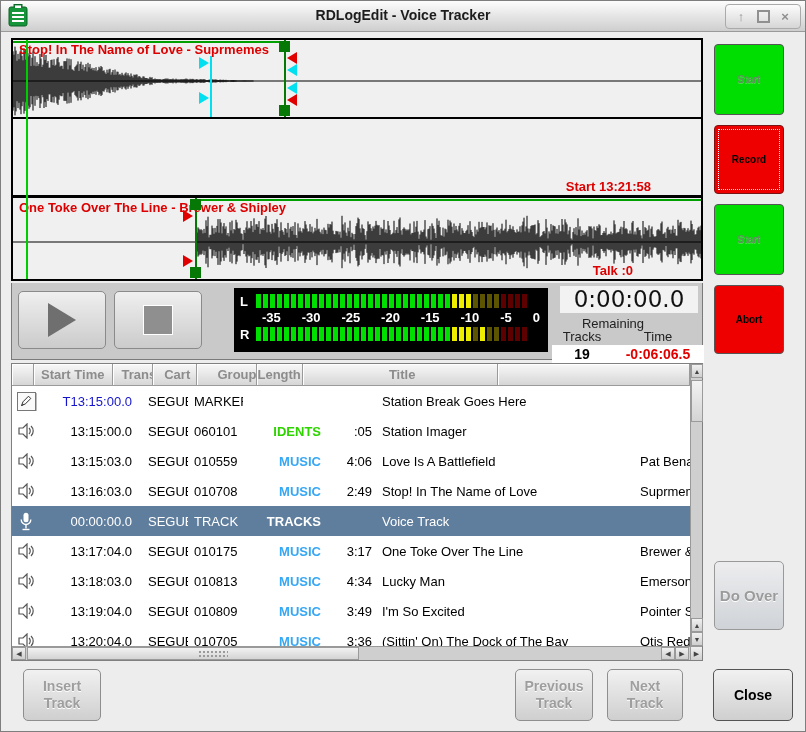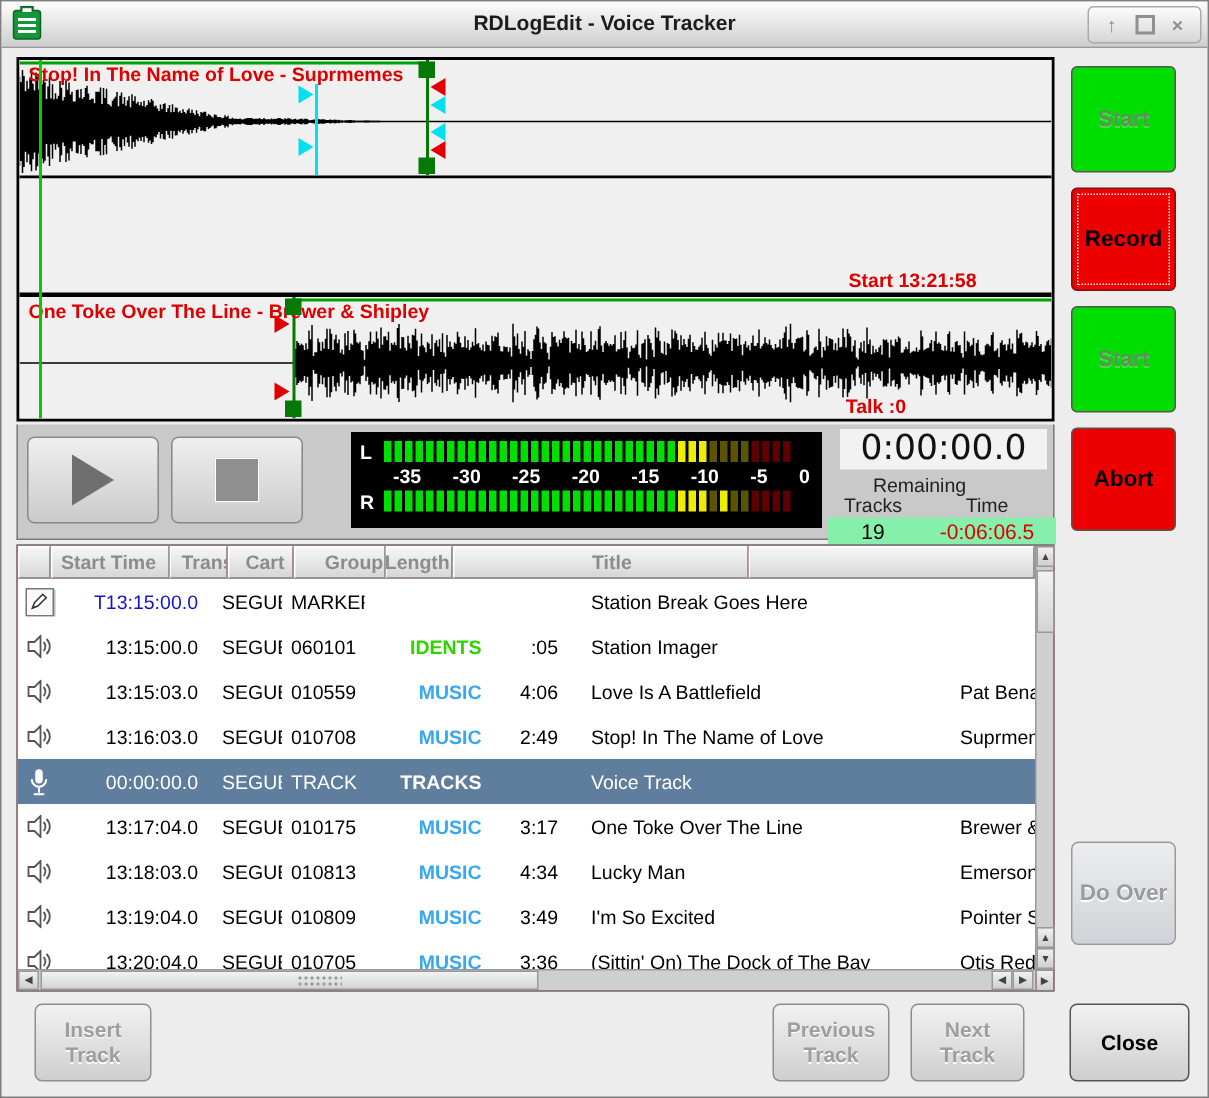--- a/index.html
+++ b/index.html
@@ -55,26 +55,26 @@
   .seg{width:5px;height:14px;margin-right:2px;}
   #meter-scale{display:flex;justify-content:space-between;margin-left:22px;margin-right:4px;height:17px;
     color:#fff;font-weight:bold;font-size:13px;line-height:17px;}
   #clockbox{position:absolute;left:548px;top:3px;width:138px;height:27px;background:#f2f2f2;
     text-align:center;font-size:23px;color:#111;line-height:27px;font-family:"DejaVu Sans",sans-serif;}
   #rem-title{position:absolute;left:532px;top:33px;width:138px;text-align:center;font-size:13px;color:#222;}
   #rem-grid{position:absolute;left:540px;top:46px;width:152px;display:flex;}
   .rem-col1{flex:0 0 60px;text-align:center;}
   .rem-col2{flex:1;text-align:center;}
   .rem-label{font-size:13px;color:#222;}
-  .rem-value{margin-top:1px;background:#86efac;font-size:14px;font-weight:normal;text-align:center;padding:1px 12px;}
+  .rem-value{margin-top:1px;background:#ffffff;font-size:14px;font-weight:bold;text-align:center;padding:1px 12px;}
   #rem-time-value{color:#e00000;}
 
   
   .bigbtn{position:absolute;left:713px;width:70px;border-radius:4px;border:1px solid #555;
-    display:flex;align-items:center;justify-content:center;font-size:15px;font-weight:bold;box-sizing:border-box;}
+    display:flex;align-items:center;justify-content:center;font-size:10px;font-weight:bold;box-sizing:border-box;}
   .bigbtn.green{background:#00dd00;color:#5d925d;text-shadow:0 1px 0 rgba(255,255,255,0.25);}
   .bigbtn.red{background:#ee0000;color:#000000;}
   #btn-start-top{top:43px;height:71px;}
   #btn-record{top:124px;height:69px;outline:1px dotted #e9f1f9;outline-offset:-5px;border-color:#7a1414;}
   #btn-start-bottom{top:203px;height:71px;}
   #btn-abort{top:284px;height:69px;}
   .graybtn{position:absolute;left:713px;width:70px;height:69px;border-radius:5px;border:1px solid #999;
     background:linear-gradient(#ededef,#cfd3d7);display:flex;align-items:center;justify-content:center;
     font-size:15px;font-weight:bold;color:#9b9b9b;text-shadow:0 1px 0 #fff;box-sizing:border-box;}
   #btn-hitpost{top:390px;}
@@ -91,21 +91,21 @@
   #log-rows{width:860px;}
   .lrow{display:flex;height:30px;align-items:center;white-space:nowrap;font-size:13px;color:#000;width:860px;}
   .lrow.selected{background:#5f7d9c;color:#fff;}
   .lcell{box-sizing:border-box;overflow:hidden;}
   .c-icon{width:28px;text-align:center;display:flex;align-items:center;justify-content:center;}
   .c-start{width:100px;text-align:right;padding-right:8px;}
   .c-trans{width:48px;padding-left:8px;}
   .c-cart{width:55px;padding-left:6px;}
   .c-group{width:78px;text-align:right;font-weight:bold;}
   .c-len{width:57px;text-align:right;padding-right:6px;}
-  .c-title{width:250px;padding-left:16px;}
+  .c-title{width:250px;padding-left:4px;}
   .c-artist{width:244px;padding-left:12px;}
   .note-btn{width:17px;height:17px;background:#fafafa;border:1px solid #777;box-shadow:1px 1px 0 #bbb;
     display:flex;align-items:center;justify-content:center;}
 
   
   #vscroll{position:absolute;right:0;top:0;width:12px;height:282px;background:#cfcfcf;border-left:1px solid #999;box-sizing:border-box;}
   #hscroll{position:absolute;left:0;bottom:0;width:678px;height:14px;background:#cfcfcf;border-top:1px solid #999;box-sizing:border-box;}
   .sb-arrow{position:absolute;background:linear-gradient(#f0f0f0,#cfcfcf);border:1px solid #9a9a9a;
     box-sizing:border-box;display:flex;align-items:center;justify-content:center;
     font-size:7px;color:#444;line-height:1;}
@@ -182,21 +182,21 @@
           <line x1="0" y1="44" x2="688" y2="44" stroke="#000" stroke-width="1"></line>
           <path d="M184 34.5V53.5M185 29.4V58.6M186 30.7V57.3M187 32.1V55.9M188 31.2V56.8M189 32.2V55.8M190 35.4V52.6M191 30.9V57.1M192 34.9V53.1M193 22.3V65.7M194 28.2V59.8M195 18.7V69.3M196 39.4V48.6M197 36.8V51.2M198 36.8V51.2M199 27.6V60.4M200 30.2V57.8M201 35.8V52.2M202 29.9V58.1M203 34.3V53.7M204 27.9V60.1M205 21.1V66.9M206 34.7V53.3M207 21.1V66.9M208 24.5V63.5M209 35.4V52.6M210 28.3V59.7M211 25.1V62.9M212 30.8V57.2M213 28.4V59.6M214 37.2V50.8M215 35.0V53.0M216 38.3V49.7M217 24.2V63.8M218 32.4V55.6M219 22.6V65.4M220 35.3V52.7M221 31.0V57.0M222 31.9V56.1M223 21.8V66.2M224 24.4V63.6M225 30.1V57.9M226 31.0V57.0M227 29.8V58.2M228 35.3V52.7M229 35.9V52.1M230 41.8V46.2M231 32.0V56.0M232 34.9V53.1M233 29.5V58.5M234 23.2V64.8M235 31.3V56.7M236 29.7V58.3M237 30.4V57.6M238 23.0V65.0M239 27.8V60.2M240 34.1V53.9M241 20.3V67.7M242 31.8V56.2M243 26.3V61.7M244 26.2V61.8M245 28.9V59.1M246 23.1V64.9M247 35.8V52.2M248 30.7V57.3M249 31.9V56.1M250 30.1V57.9M251 32.1V55.9M252 20.7V67.3M253 18.0V70.0M254 34.4V53.6M255 26.6V61.4M256 26.8V61.2M257 33.8V54.2M258 35.6V52.4M259 25.9V62.1M260 30.8V57.2M261 34.4V53.6M262 25.1V62.9M263 25.7V62.3M264 21.2V66.8M265 29.0V59.0M266 39.4V48.6M267 32.8V55.2M268 24.3V63.7M269 32.1V55.9M270 33.7V54.3M271 36.8V51.2M272 30.0V58.0M273 31.0V57.0M274 34.7V53.3M275 24.9V63.1M276 39.4V48.6M277 30.7V57.3M278 28.8V59.2M279 33.0V55.0M280 28.1V59.9M281 36.7V51.3M282 24.2V63.8M283 37.0V51.0M284 39.9V48.1M285 25.4V62.6M286 33.4V54.6M287 29.6V58.4M288 33.2V54.8M289 34.6V53.4M290 30.3V57.7M291 31.2V56.8M292 23.1V64.9M293 26.5V61.5M294 30.5V57.5M295 33.6V54.4M296 33.3V54.7M297 26.1V61.9M298 33.9V54.1M299 28.6V59.4M300 35.3V52.7M301 33.6V54.4M302 29.9V58.1M303 32.5V55.5M304 20.9V67.1M305 31.5V56.5M306 30.6V57.4M307 33.8V54.2M308 35.5V52.5M309 31.6V56.4M310 36.2V51.8M311 29.6V58.4M312 31.8V56.2M313 32.2V55.8M314 35.9V52.1M315 25.8V62.2M316 29.5V58.5M317 26.1V61.9M318 26.6V61.4M319 23.6V64.4M320 32.7V55.3M321 36.2V51.8M322 36.4V51.6M323 32.9V55.1M324 33.4V54.6M325 33.4V54.6M326 36.5V51.5M327 33.7V54.3M328 39.7V48.3M329 17.8V70.2M330 26.4V61.6M331 32.4V55.6M332 24.4V63.6M333 34.6V53.4M334 37.9V50.1M335 29.7V58.3M336 33.2V54.8M337 22.7V65.3M338 39.2V48.8M339 34.8V53.2M340 36.1V51.9M341 41.3V46.7M342 36.0V52.0M343 28.1V59.9M344 25.2V62.8M345 19.6V68.4M346 21.0V67.0M347 30.4V57.6M348 34.6V53.4M349 26.5V61.5M350 30.2V57.8M351 31.0V57.0M352 37.1V50.9M353 41.6V46.4M354 33.2V54.8M355 23.4V64.6M356 26.6V61.4M357 26.1V61.9M358 30.3V57.7M359 33.0V55.0M360 28.5V59.5M361 30.6V57.4M362 27.7V60.3M363 22.9V65.1M364 26.8V61.2M365 27.6V60.4M366 27.2V60.8M367 37.0V51.0M368 29.4V58.6M369 31.0V57.0M370 30.6V57.4M371 21.9V66.1M372 34.4V53.6M373 31.4V56.6M374 35.1V52.9M375 23.0V65.0M376 27.5V60.5M377 32.0V56.0M378 36.7V51.3M379 36.0V52.0M380 34.7V53.3M381 22.8V65.2M382 35.2V52.8M383 32.1V55.9M384 29.1V58.9M385 35.0V53.0M386 21.4V66.6M387 19.5V68.5M388 32.4V55.6M389 36.7V51.3M390 30.9V57.1M391 29.4V58.6M392 30.8V57.2M393 32.5V55.5M394 31.4V56.6M395 32.4V55.6M396 31.3V56.7M397 25.5V62.5M398 36.4V51.6M399 34.9V53.1M400 34.9V53.1M401 23.4V64.6M402 34.2V53.8M403 28.7V59.3M404 22.9V65.1M405 33.6V54.4M406 40.8V47.2M407 36.5V51.5M408 32.5V55.5M409 34.2V53.8M410 33.9V54.1M411 31.6V56.4M412 22.1V65.9M413 38.5V49.5M414 40.5V47.5M415 31.2V56.8M416 30.7V57.3M417 28.1V59.9M418 41.7V46.3M419 25.4V62.6M420 27.9V60.1M421 30.6V57.4M422 35.1V52.9M423 40.0V48.0M424 20.4V67.6M425 27.0V61.0M426 22.7V65.3M427 29.1V58.9M428 37.2V50.8M429 37.8V50.2M430 29.6V58.4M431 38.6V49.4M432 30.6V57.4M433 31.3V56.7M434 34.4V53.6M435 21.7V66.3M436 27.6V60.4M437 22.5V65.5M438 24.4V63.6M439 28.7V59.3M440 35.1V52.9M441 25.5V62.5M442 32.2V55.8M443 28.0V60.0M444 31.5V56.5M445 33.4V54.6M446 27.8V60.2M447 25.1V62.9M448 36.6V51.4M449 30.2V57.8M450 32.6V55.4M451 35.0V53.0M452 35.1V52.9M453 33.1V54.9M454 31.8V56.2M455 27.2V60.8M456 35.8V52.2M457 23.2V64.8M458 31.9V56.1M459 34.0V54.0M460 37.9V50.1M461 39.1V48.9M462 28.5V59.5M463 36.4V51.6M464 31.6V56.4M465 33.7V54.3M466 23.8V64.2M467 30.2V57.8M468 29.4V58.6M469 23.9V64.1M470 29.0V59.0M471 29.0V59.0M472 31.4V56.6M473 29.3V58.7M474 24.4V63.6M475 36.0V52.0M476 27.3V60.7M477 28.0V60.0M478 27.6V60.4M479 32.6V55.4M480 25.2V62.8M481 31.8V56.2M482 38.9V49.1M483 31.5V56.5M484 29.5V58.5M485 33.6V54.4M486 32.1V55.9M487 35.5V52.5M488 30.7V57.3M489 25.7V62.3M490 32.7V55.3M491 32.5V55.5M492 30.7V57.3M493 21.7V66.3M494 34.3V53.7M495 32.9V55.1M496 31.1V56.9M497 26.9V61.1M498 30.7V57.3M499 31.6V56.4M500 28.3V59.7M501 32.0V56.0M502 34.0V54.0M503 35.0V53.0M504 31.4V56.6M505 33.9V54.1M506 33.4V54.6M507 28.3V59.7M508 34.4V53.6M509 27.4V60.6M510 23.6V64.4M511 19.7V68.3M512 33.4V54.6M513 28.4V59.6M514 17.8V70.2M515 30.5V57.5M516 34.5V53.5M517 30.7V57.3M518 28.0V60.0M519 27.2V60.8M520 27.5V60.5M521 27.0V61.0M522 26.5V61.5M523 36.4V51.6M524 35.2V52.8M525 22.2V65.8M526 25.2V62.8M527 39.1V48.9M528 38.1V49.9M529 37.1V50.9M530 33.8V54.2M531 33.0V55.0M532 35.4V52.6M533 21.1V66.9M534 29.6V58.4M535 40.4V47.6M536 33.4V54.6M537 35.6V52.4M538 26.1V61.9M539 32.5V55.5M540 27.3V60.7M541 28.0V60.0M542 28.4V59.6M543 35.4V52.6M544 30.9V57.1M545 35.7V52.3M546 27.2V60.8M547 33.6V54.4M548 33.1V54.9M549 21.0V67.0M550 26.7V61.3M551 33.6V54.4M552 21.3V66.7M553 24.4V63.6M554 26.4V61.6M555 36.3V51.7M556 32.5V55.5M557 28.9V59.1M558 40.4V47.6M559 41.7V46.3M560 34.1V53.9M561 30.2V57.8M562 36.3V51.7M563 29.1V58.9M564 37.3V50.7M565 20.3V67.7M566 31.5V56.5M567 28.3V59.7M568 38.1V49.9M569 32.5V55.5M570 37.1V50.9M571 34.8V53.2M572 36.7V51.3M573 33.6V54.4M574 32.2V55.8M575 38.5V49.5M576 28.1V59.9M577 28.8V59.2M578 28.3V59.7M579 30.4V57.6M580 40.4V47.6M581 28.5V59.5M582 32.1V55.9M583 32.9V55.1M584 28.2V59.8M585 30.0V58.0M586 26.3V61.7M587 27.5V60.5M588 37.1V50.9M589 37.0V51.0M590 35.0V53.0M591 33.1V54.9M592 34.9V53.1M593 29.7V58.3M594 37.3V50.7M595 36.5V51.5M596 35.8V52.2M597 36.3V51.7M598 33.6V54.4M599 36.5V51.5M600 35.1V52.9M601 22.4V65.6M602 26.3V61.7M603 35.5V52.5M604 34.6V53.4M605 34.2V53.8M606 33.8V54.2M607 30.8V57.2M608 28.7V59.3M609 36.2V51.8M610 29.3V58.7M611 23.0V65.0M612 31.1V56.9M613 30.2V57.8M614 31.3V56.7M615 35.3V52.7M616 35.9V52.1M617 32.5V55.5M618 35.6V52.4M619 24.6V63.4M620 23.0V65.0M621 36.4V51.6M622 33.5V54.5M623 36.5V51.5M624 30.0V58.0M625 29.3V58.7M626 32.4V55.6M627 32.0V56.0M628 37.4V50.6M629 40.4V47.6M630 23.0V65.0M631 36.2V51.8M632 29.1V58.9M633 30.2V57.8M634 32.8V55.2M635 31.8V56.2M636 27.4V60.6M637 39.1V48.9M638 30.7V57.3M639 28.5V59.5M640 36.3V51.7M641 38.3V49.7M642 38.9V49.1M643 38.1V49.9M644 32.3V55.7M645 31.2V56.8M646 31.6V56.4M647 32.9V55.1M648 25.3V62.7M649 23.5V64.5M650 36.1V51.9M651 35.6V52.4M652 34.3V53.7M653 40.0V48.0M654 30.5V57.5M655 28.8V59.2M656 32.0V56.0M657 31.5V56.5M658 35.6V52.4M659 31.7V56.3M660 27.7V60.3M661 34.9V53.1M662 31.0V57.0M663 37.6V50.4M664 37.7V50.3M665 21.8V66.2M666 27.5V60.5M667 24.5V63.5M668 23.9V64.1M669 30.3V57.7M670 32.2V55.8M671 29.9V58.1M672 30.3V57.7M673 33.9V54.1M674 32.3V55.7M675 30.2V57.8M676 33.4V54.6M677 31.8V56.2M678 22.6V65.4M679 26.0V62.0M680 32.6V55.4M681 31.3V56.7M682 36.6V51.4M683 36.2V51.8M684 32.4V55.6M685 29.7V58.3M686 28.6V59.4M687 32.2V55.8M688 27.6V60.4" stroke="#000" stroke-width="1" fill="none"></path>
         </svg>
       <div class="hline-green" style="left:182px;top:1px;right:0;"></div>
       <span class="wave-title">One Toke Over The Line - Brewer &amp; Shipley</span>
       <div class="vline-dkgreen" style="left:182px;top:0;height:81px;"></div>
       <div class="sq" style="left:177px;top:1px;"></div>
       <div class="sq" style="left:177px;top:69px;"></div>
       <div class="tri red right" style="left:170px;top:12px;"></div>
       <div class="tri red right" style="left:170px;top:57px;"></div>
-      <span class="wave-caption" style="right:97px;">Talk :0</span>
+      <span class="wave-caption" style="right:68px;">Talk :0</span>
     </div>
     <div class="cursor-line"></div>
   </div>
 
   <div id="transport">
     <div class="tbtn" id="btn-play">
       <span class="play-glyph"></span>
     </div>
     <div class="tbtn" id="btn-stop">
       <span class="stop-glyph"></span>

